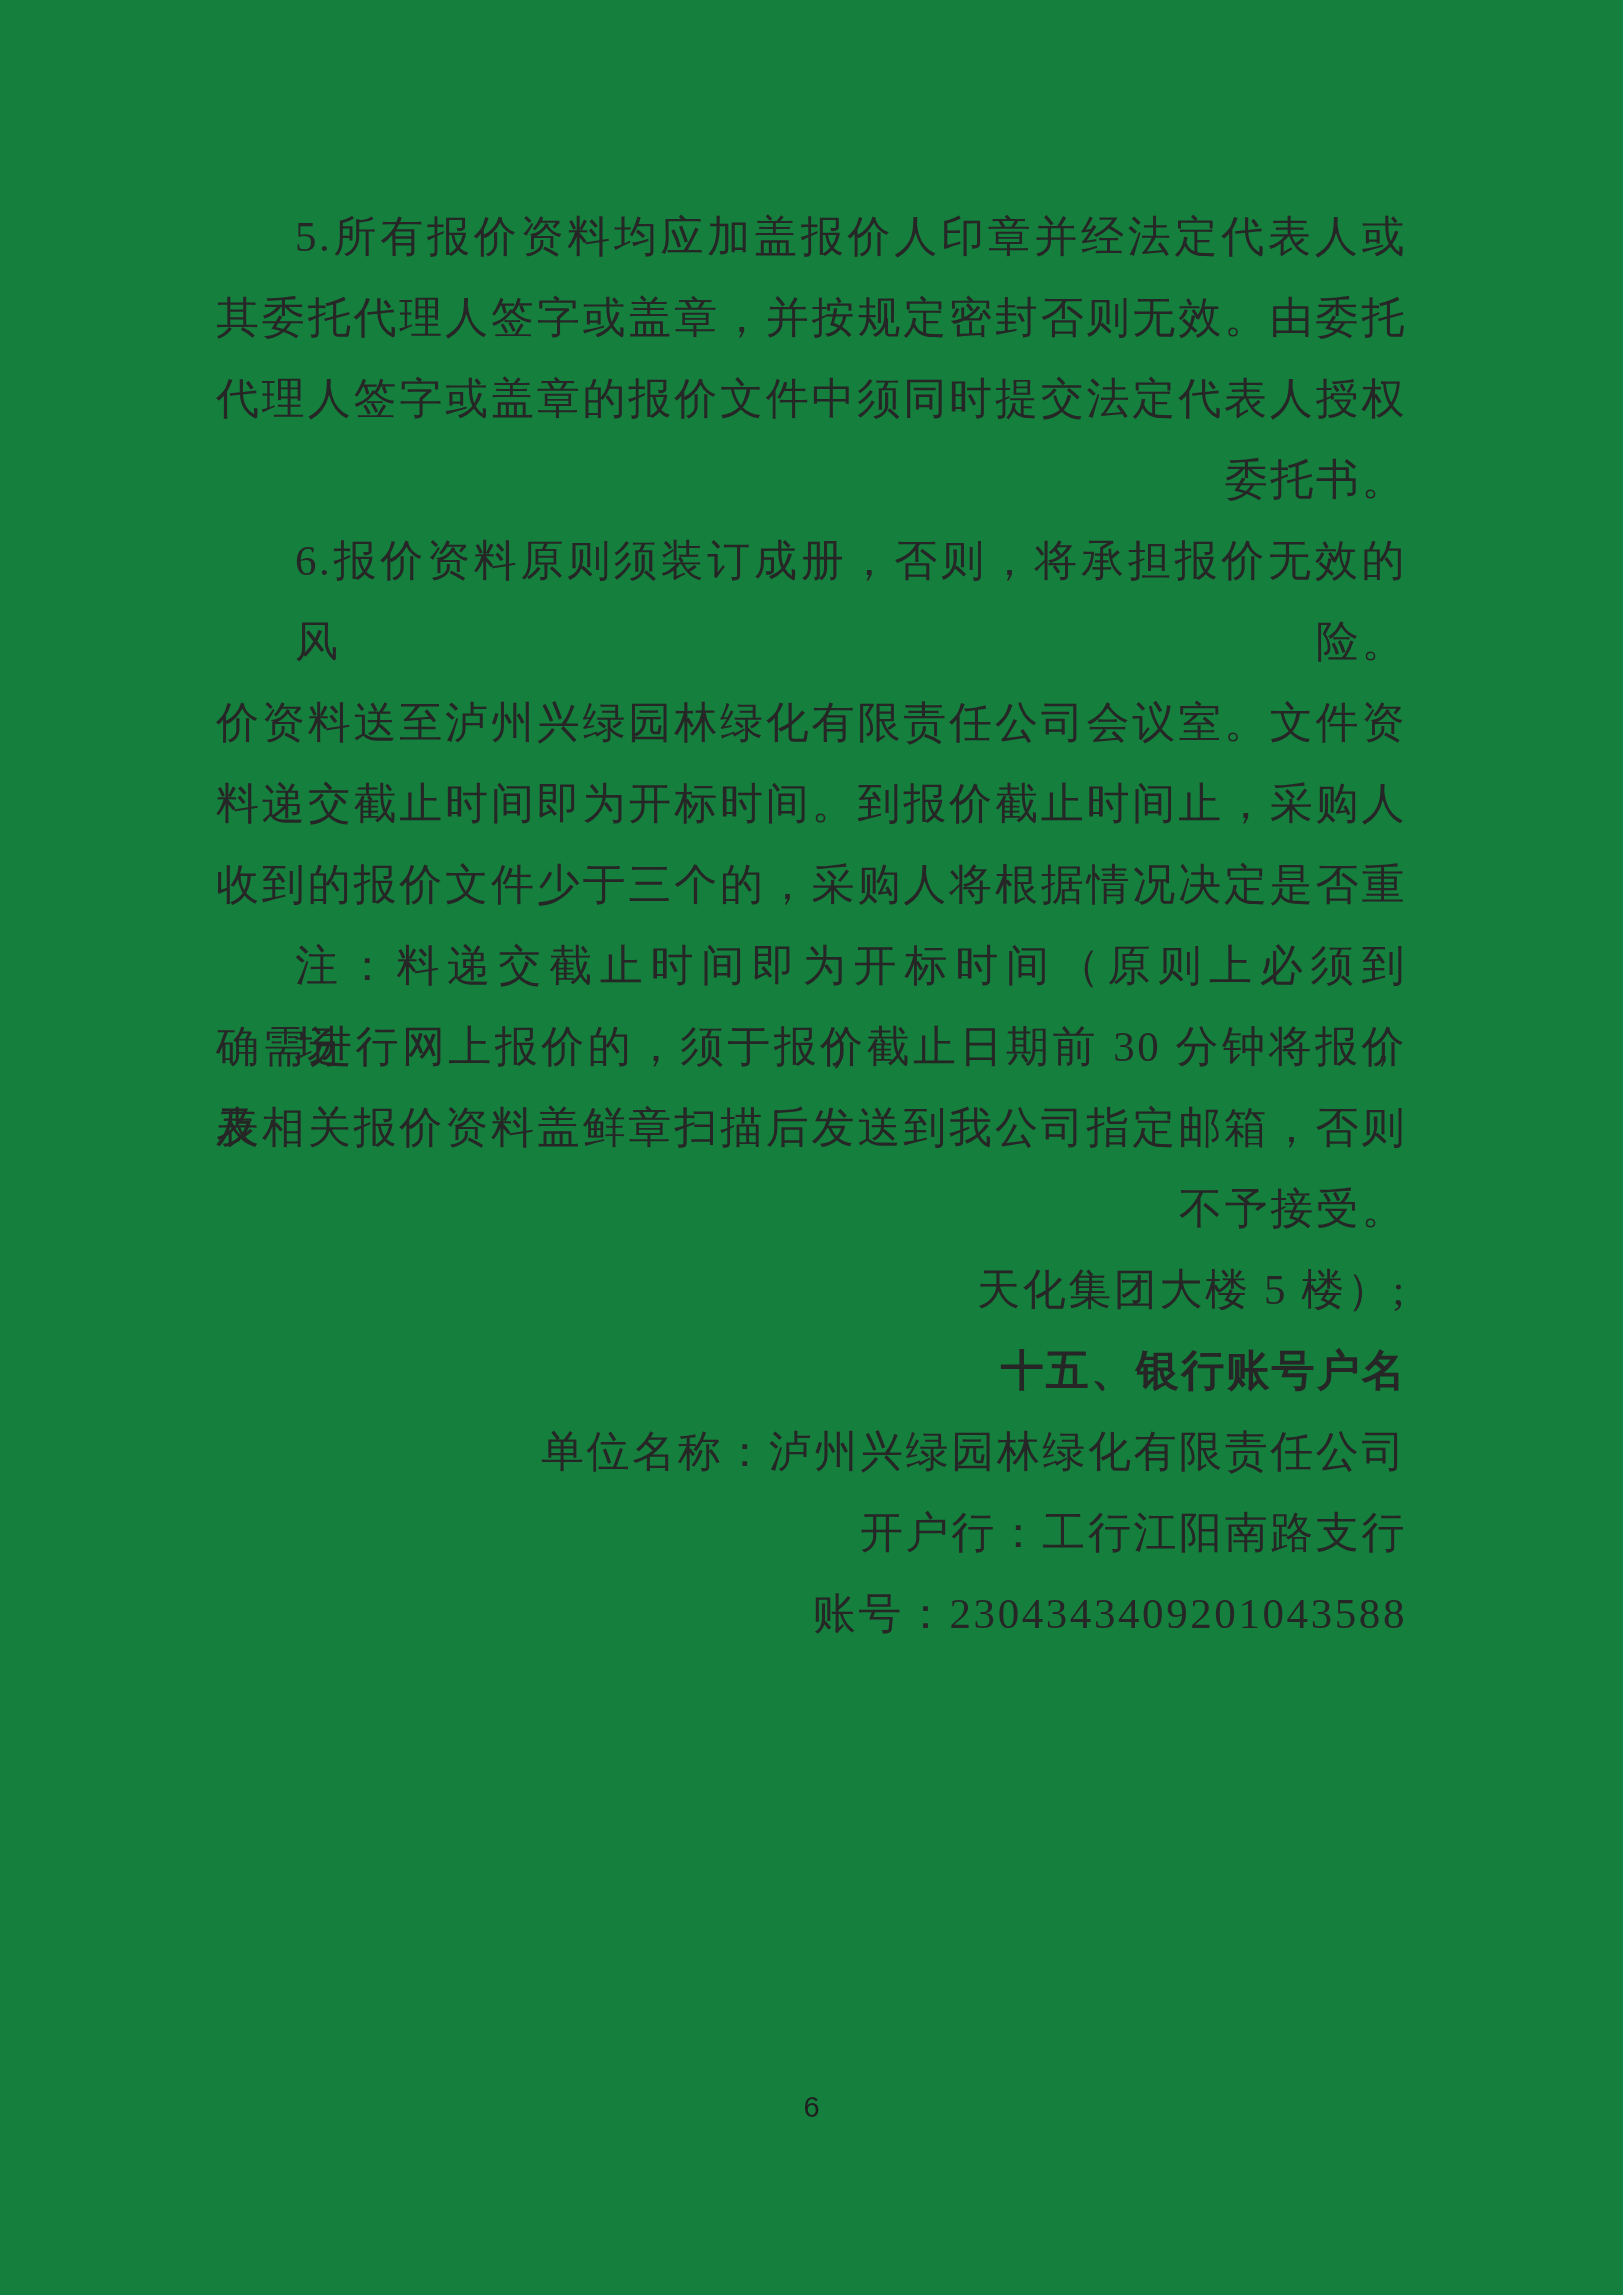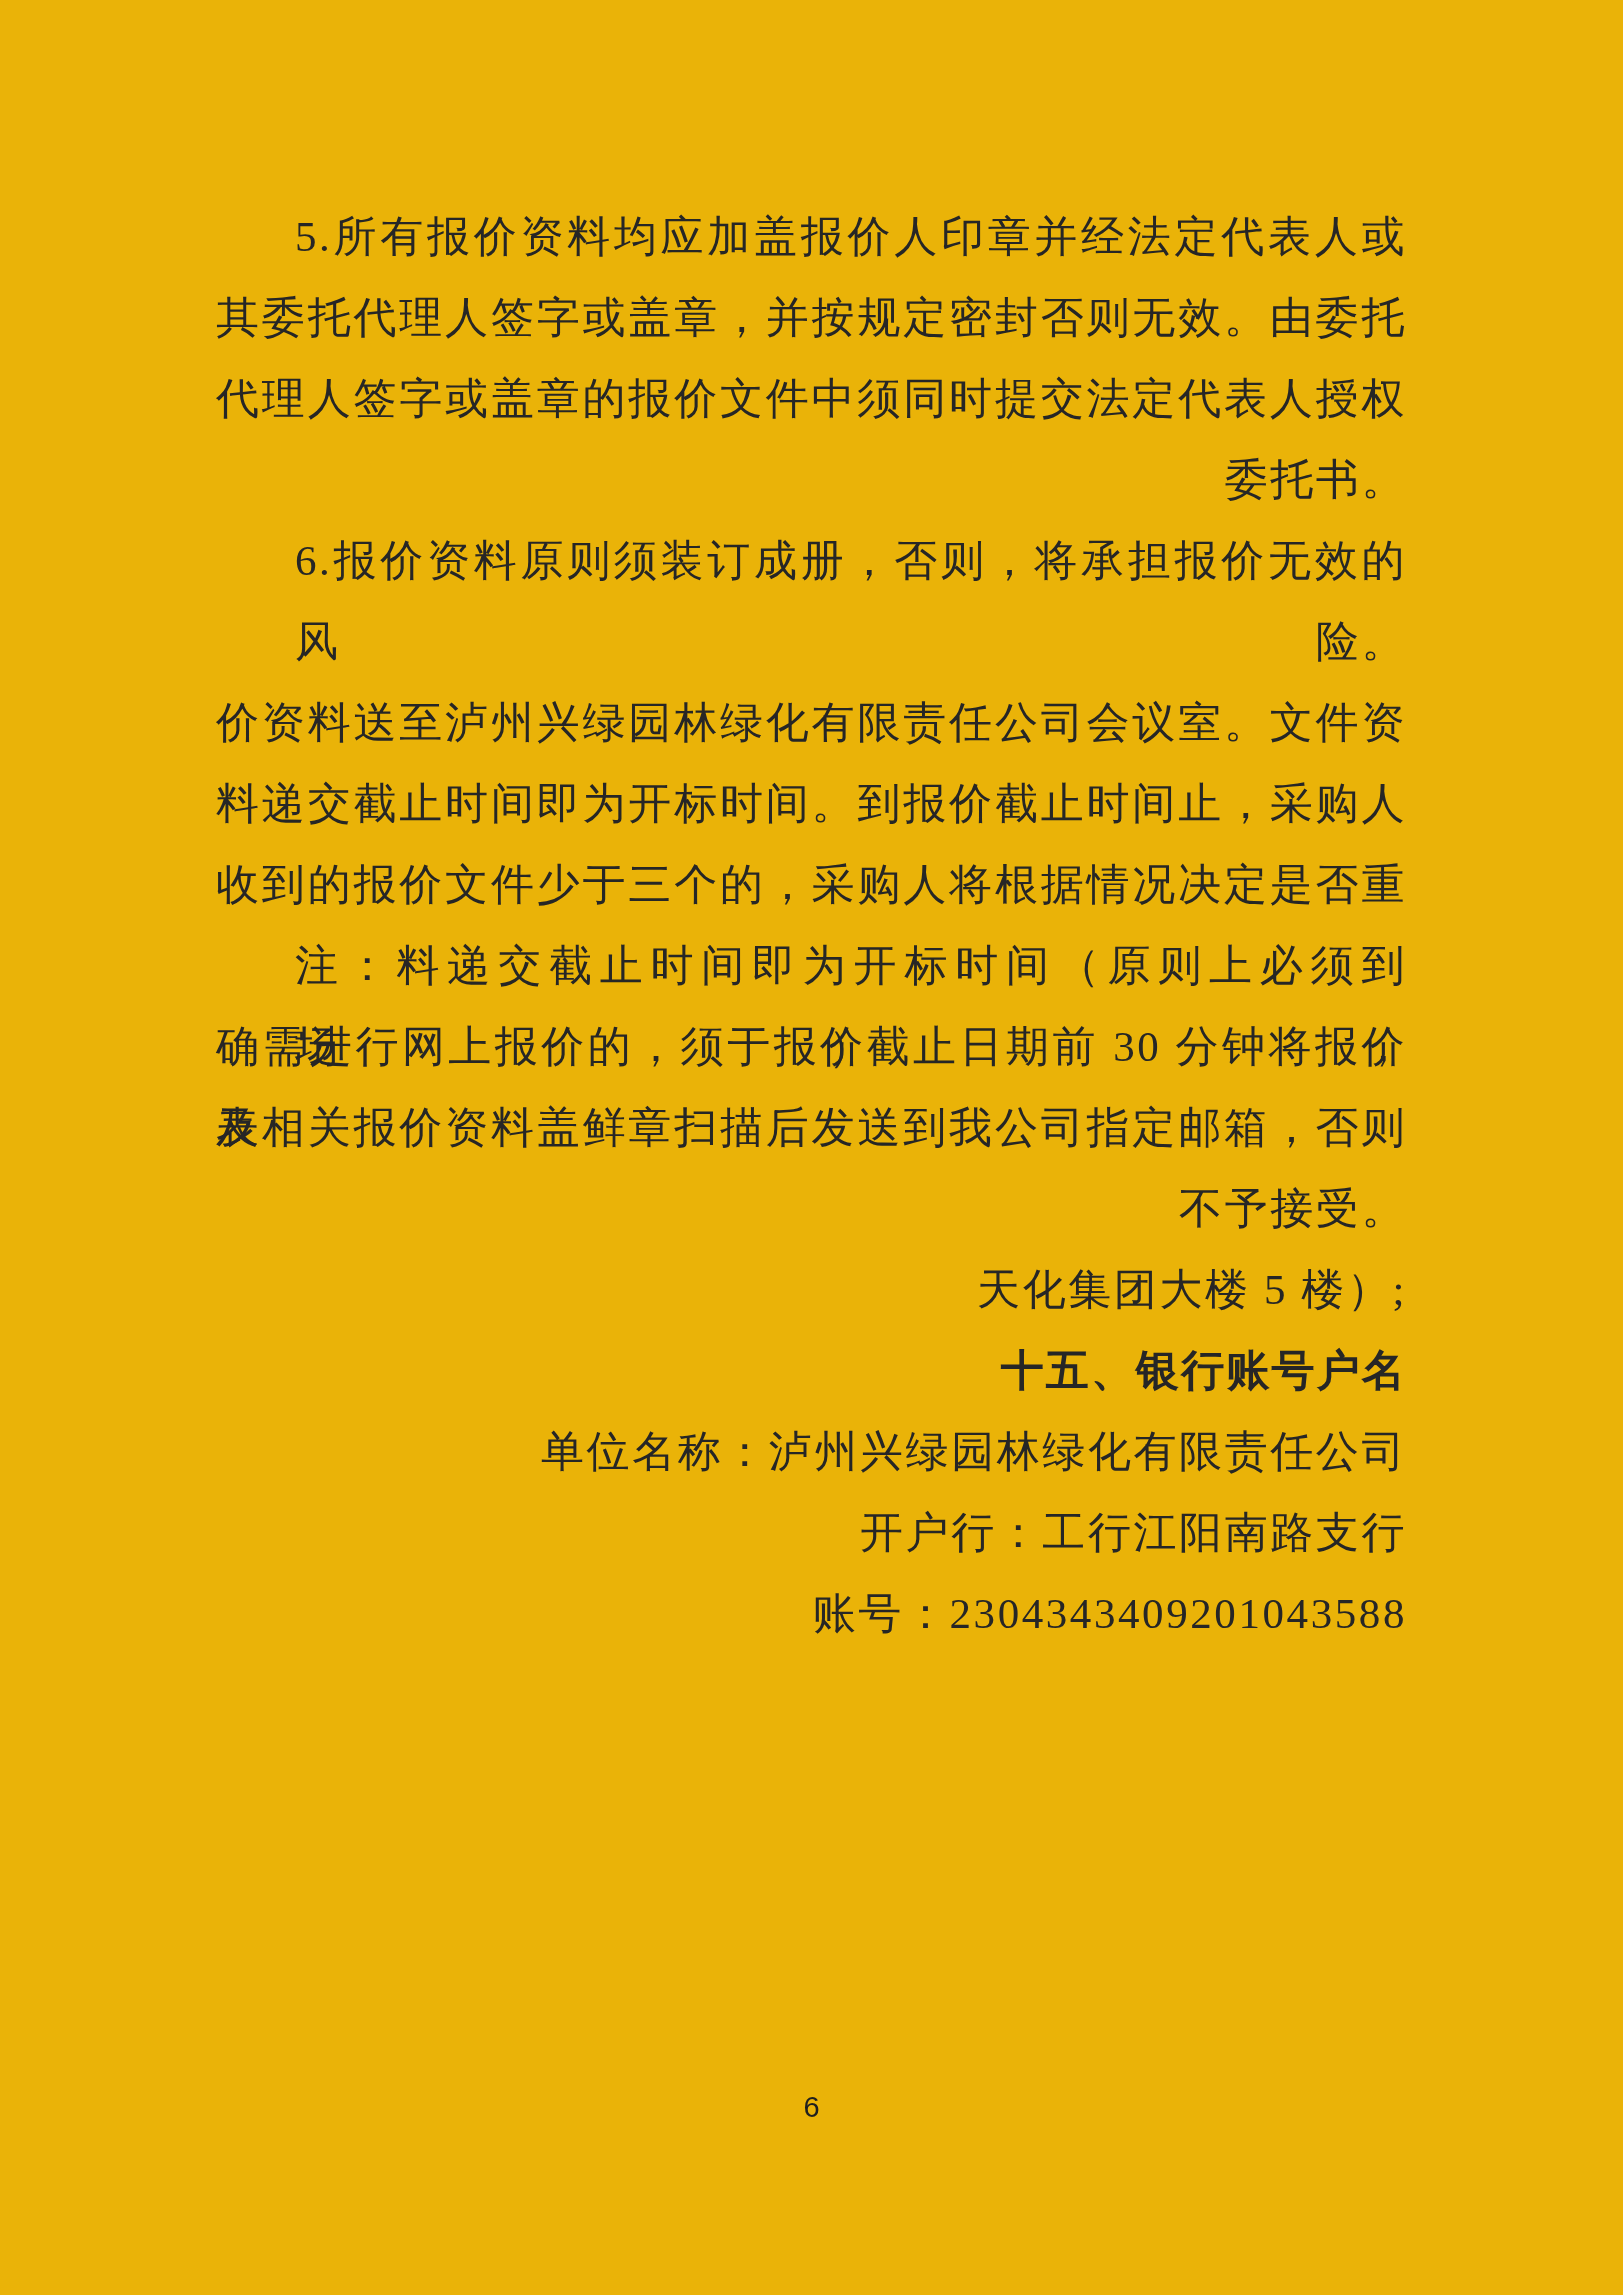--- a/index.html
+++ b/index.html
@@ -5,21 +5,21 @@
   html, body {
     margin: 0;
     padding: 0;
     background: #e8e8e8;
   }
   .page {
     position: relative;
     width: 1623px;
     height: 2295px;
     margin: 0 auto;
-    background: #eab308;
+    background: #15803d;
     overflow: hidden;
     font-family: "Liberation Serif", "DejaVu Serif", serif;
     color: #262626;
   }
   .content {
     position: absolute;
     left: 216px;
     top: 196px;
     width: 1191px;
   }

